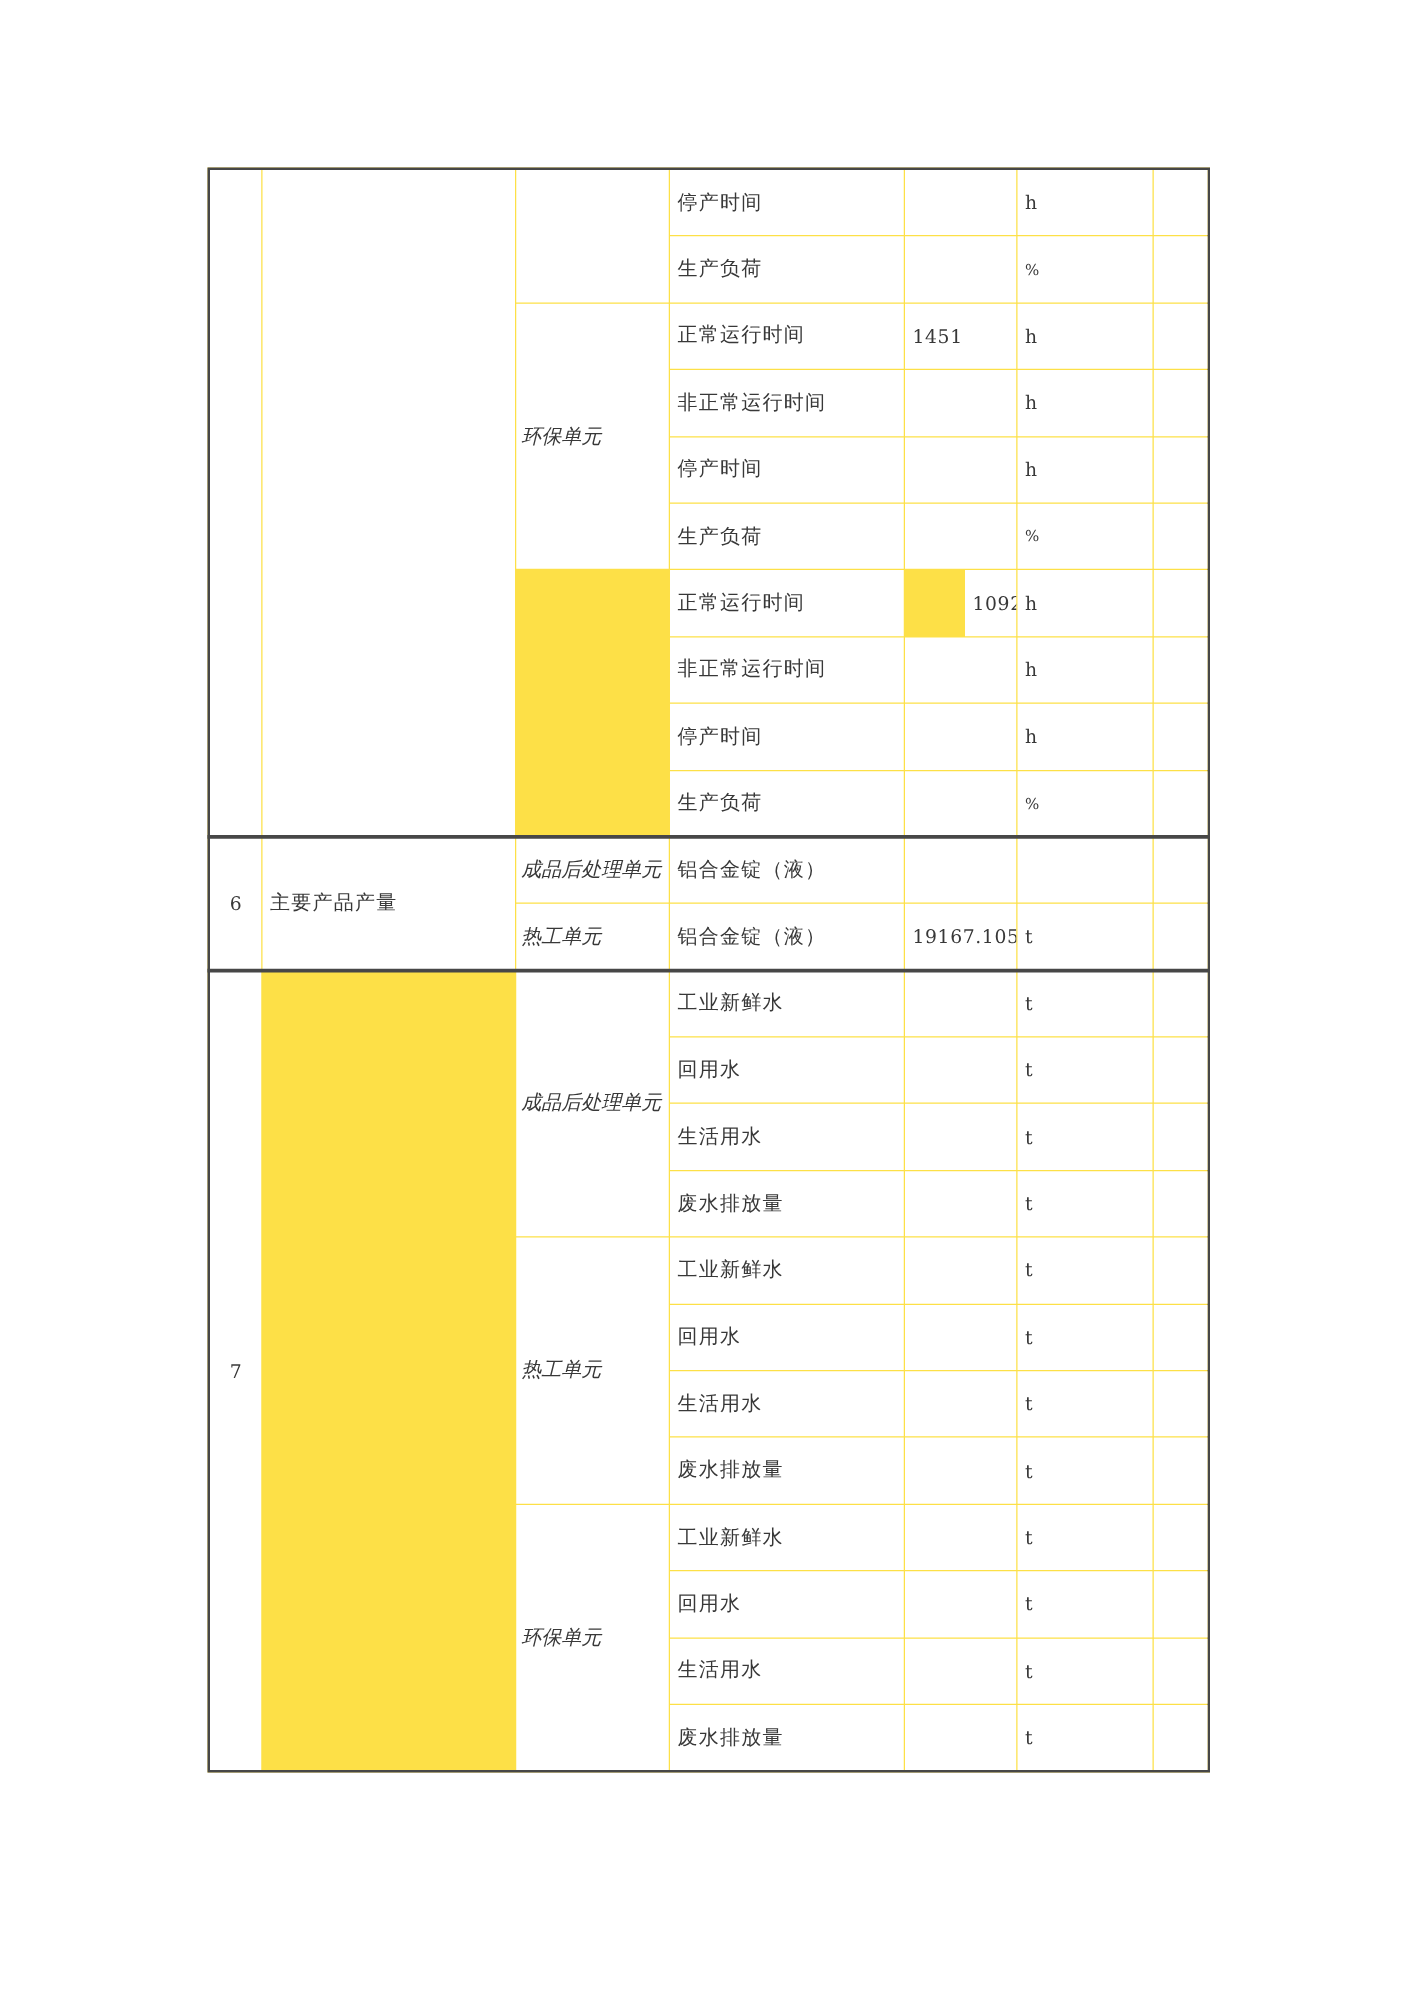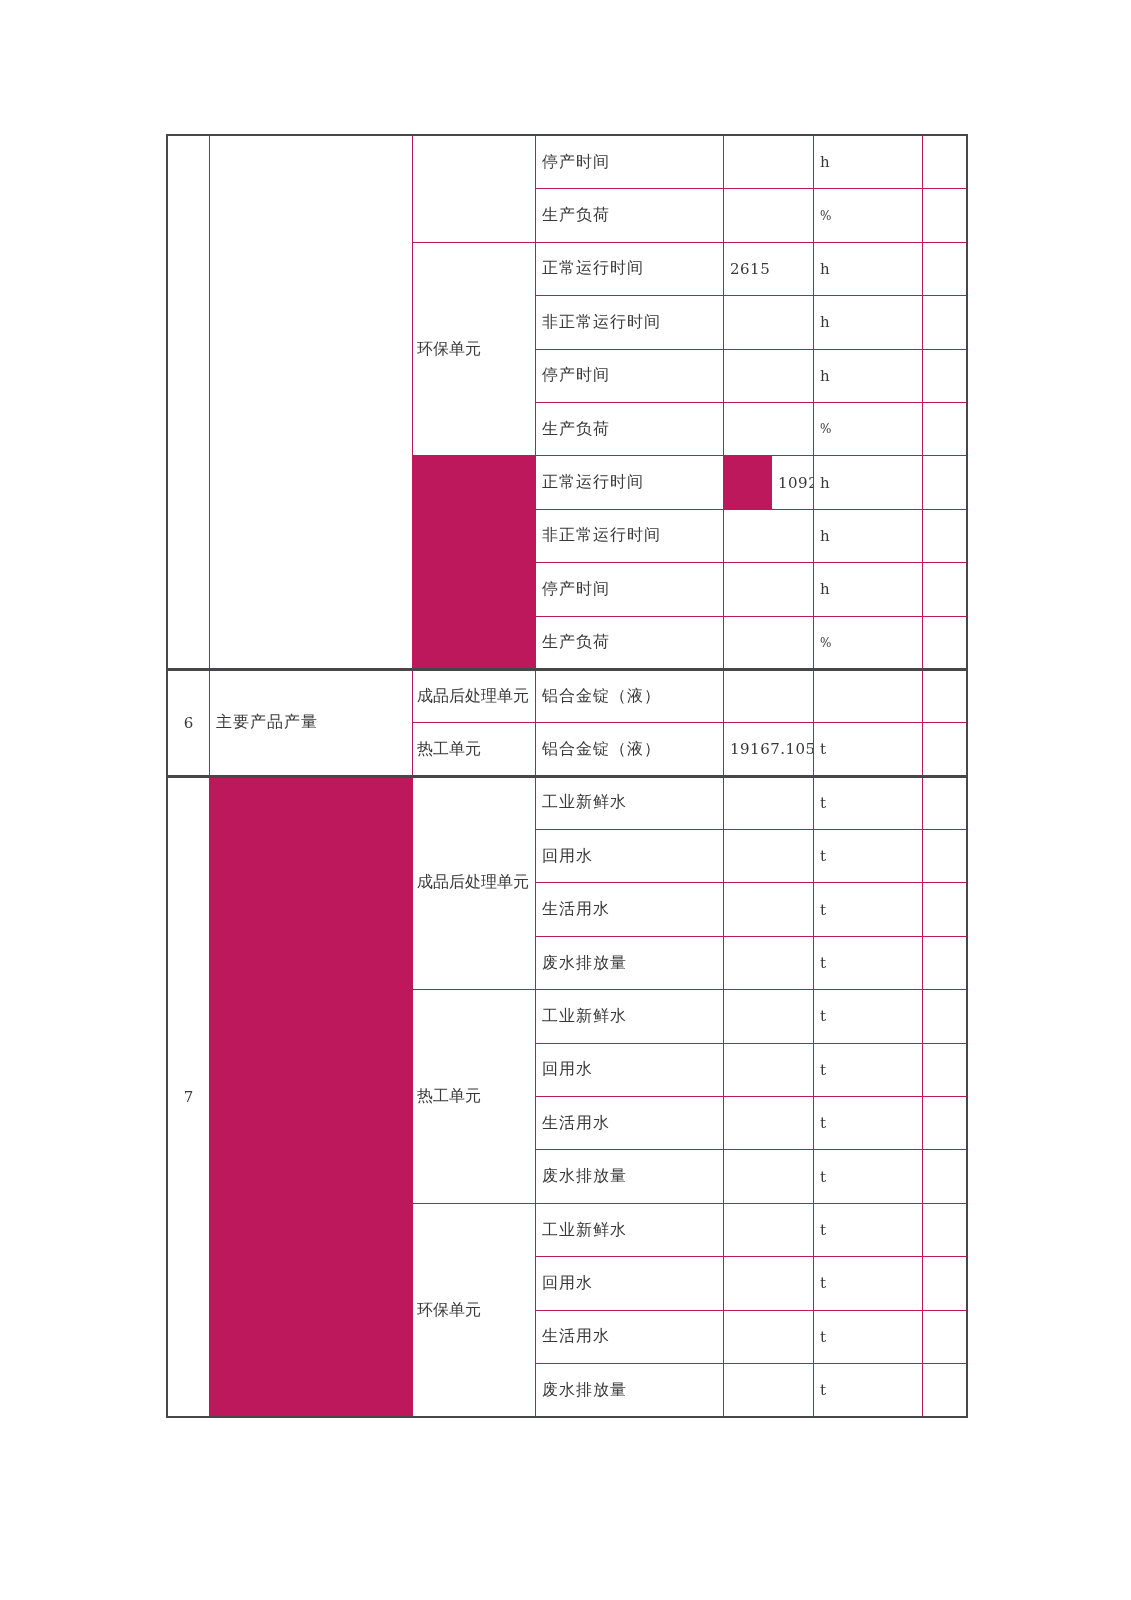--- a/index.html
+++ b/index.html
@@ -8,32 +8,32 @@
     background:#ffffff;
     font-family:"DejaVu Serif","Liberation Serif",serif;
   }
   .page{position:absolute;inset:0;background:#ffffff;}
   .tbl{
     position:absolute;left:166px;top:134px;
     display:grid;
     grid-template-columns:41px 202px 122px 187px 89px 108px 43px;
     grid-template-rows:repeat(24,52.4px);
     gap:1px;
-    background:#be185d;           
+    background:#fde047;           
     border:2px solid #474747;     
   }
   .cell{
     background:#ffffff;
     display:flex;align-items:center;justify-content:flex-start;
     padding:0 3px 0 6px;
     font-size:16px;color:#383838;letter-spacing:1px;
     overflow:hidden;white-space:nowrap;
   }
   .c1{justify-content:center;padding:0;font-size:15px;letter-spacing:0;}
-  .c3{letter-spacing:0;padding-left:4px;}
+  .c3{letter-spacing:0;padding-left:4px;font-style:italic;}
   .c5,.c6{font-size:15px;letter-spacing:0.5px;}
   .pct{font-size:12px;}
   .divider{
     position:absolute;left:-2px;right:-2px;height:3px;
     background:#474747;z-index:3;
   }
 </style>
 </head>
 <body>
 
@@ -48,21 +48,21 @@
       <div class="cell c4" style="grid-area: 1 / 4 / span 1;">停产时间</div>
       <div class="cell c5" style="grid-area: 1 / 5 / span 1;"></div>
       <div class="cell c6" style="grid-area: 1 / 6 / span 1;">h</div>
       <div class="cell c7" style="grid-area: 1 / 7 / span 1;"></div>
       <div class="cell c4" style="grid-area: 2 / 4 / span 1;">生产负荷</div>
       <div class="cell c5" style="grid-area: 2 / 5 / span 1;"></div>
       <div class="cell c6 pct" style="grid-area: 2 / 6 / span 1;">%</div>
       <div class="cell c7" style="grid-area: 2 / 7 / span 1;"></div>
       <div class="cell c3" style="grid-area: 3 / 3 / span 4;">环保单元</div>
       <div class="cell c4" style="grid-area: 3 / 4 / span 1;">正常运行时间</div>
-      <div class="cell c5" style="grid-area: 3 / 5 / span 1;">2615</div>
+      <div class="cell c5" style="grid-area: 3 / 5 / span 1;">1451</div>
       <div class="cell c6" style="grid-area: 3 / 6 / span 1;">h</div>
       <div class="cell c7" style="grid-area: 3 / 7 / span 1;"></div>
       <div class="cell c4" style="grid-area: 4 / 4 / span 1;">非正常运行时间</div>
       <div class="cell c5" style="grid-area: 4 / 5 / span 1;"></div>
       <div class="cell c6" style="grid-area: 4 / 6 / span 1;">h</div>
       <div class="cell c7" style="grid-area: 4 / 7 / span 1;"></div>
       <div class="cell c4" style="grid-area: 5 / 4 / span 1;">停产时间</div>
       <div class="cell c5" style="grid-area: 5 / 5 / span 1;"></div>
       <div class="cell c6" style="grid-area: 5 / 6 / span 1;">h</div>
       <div class="cell c7" style="grid-area: 5 / 7 / span 1;"></div>

